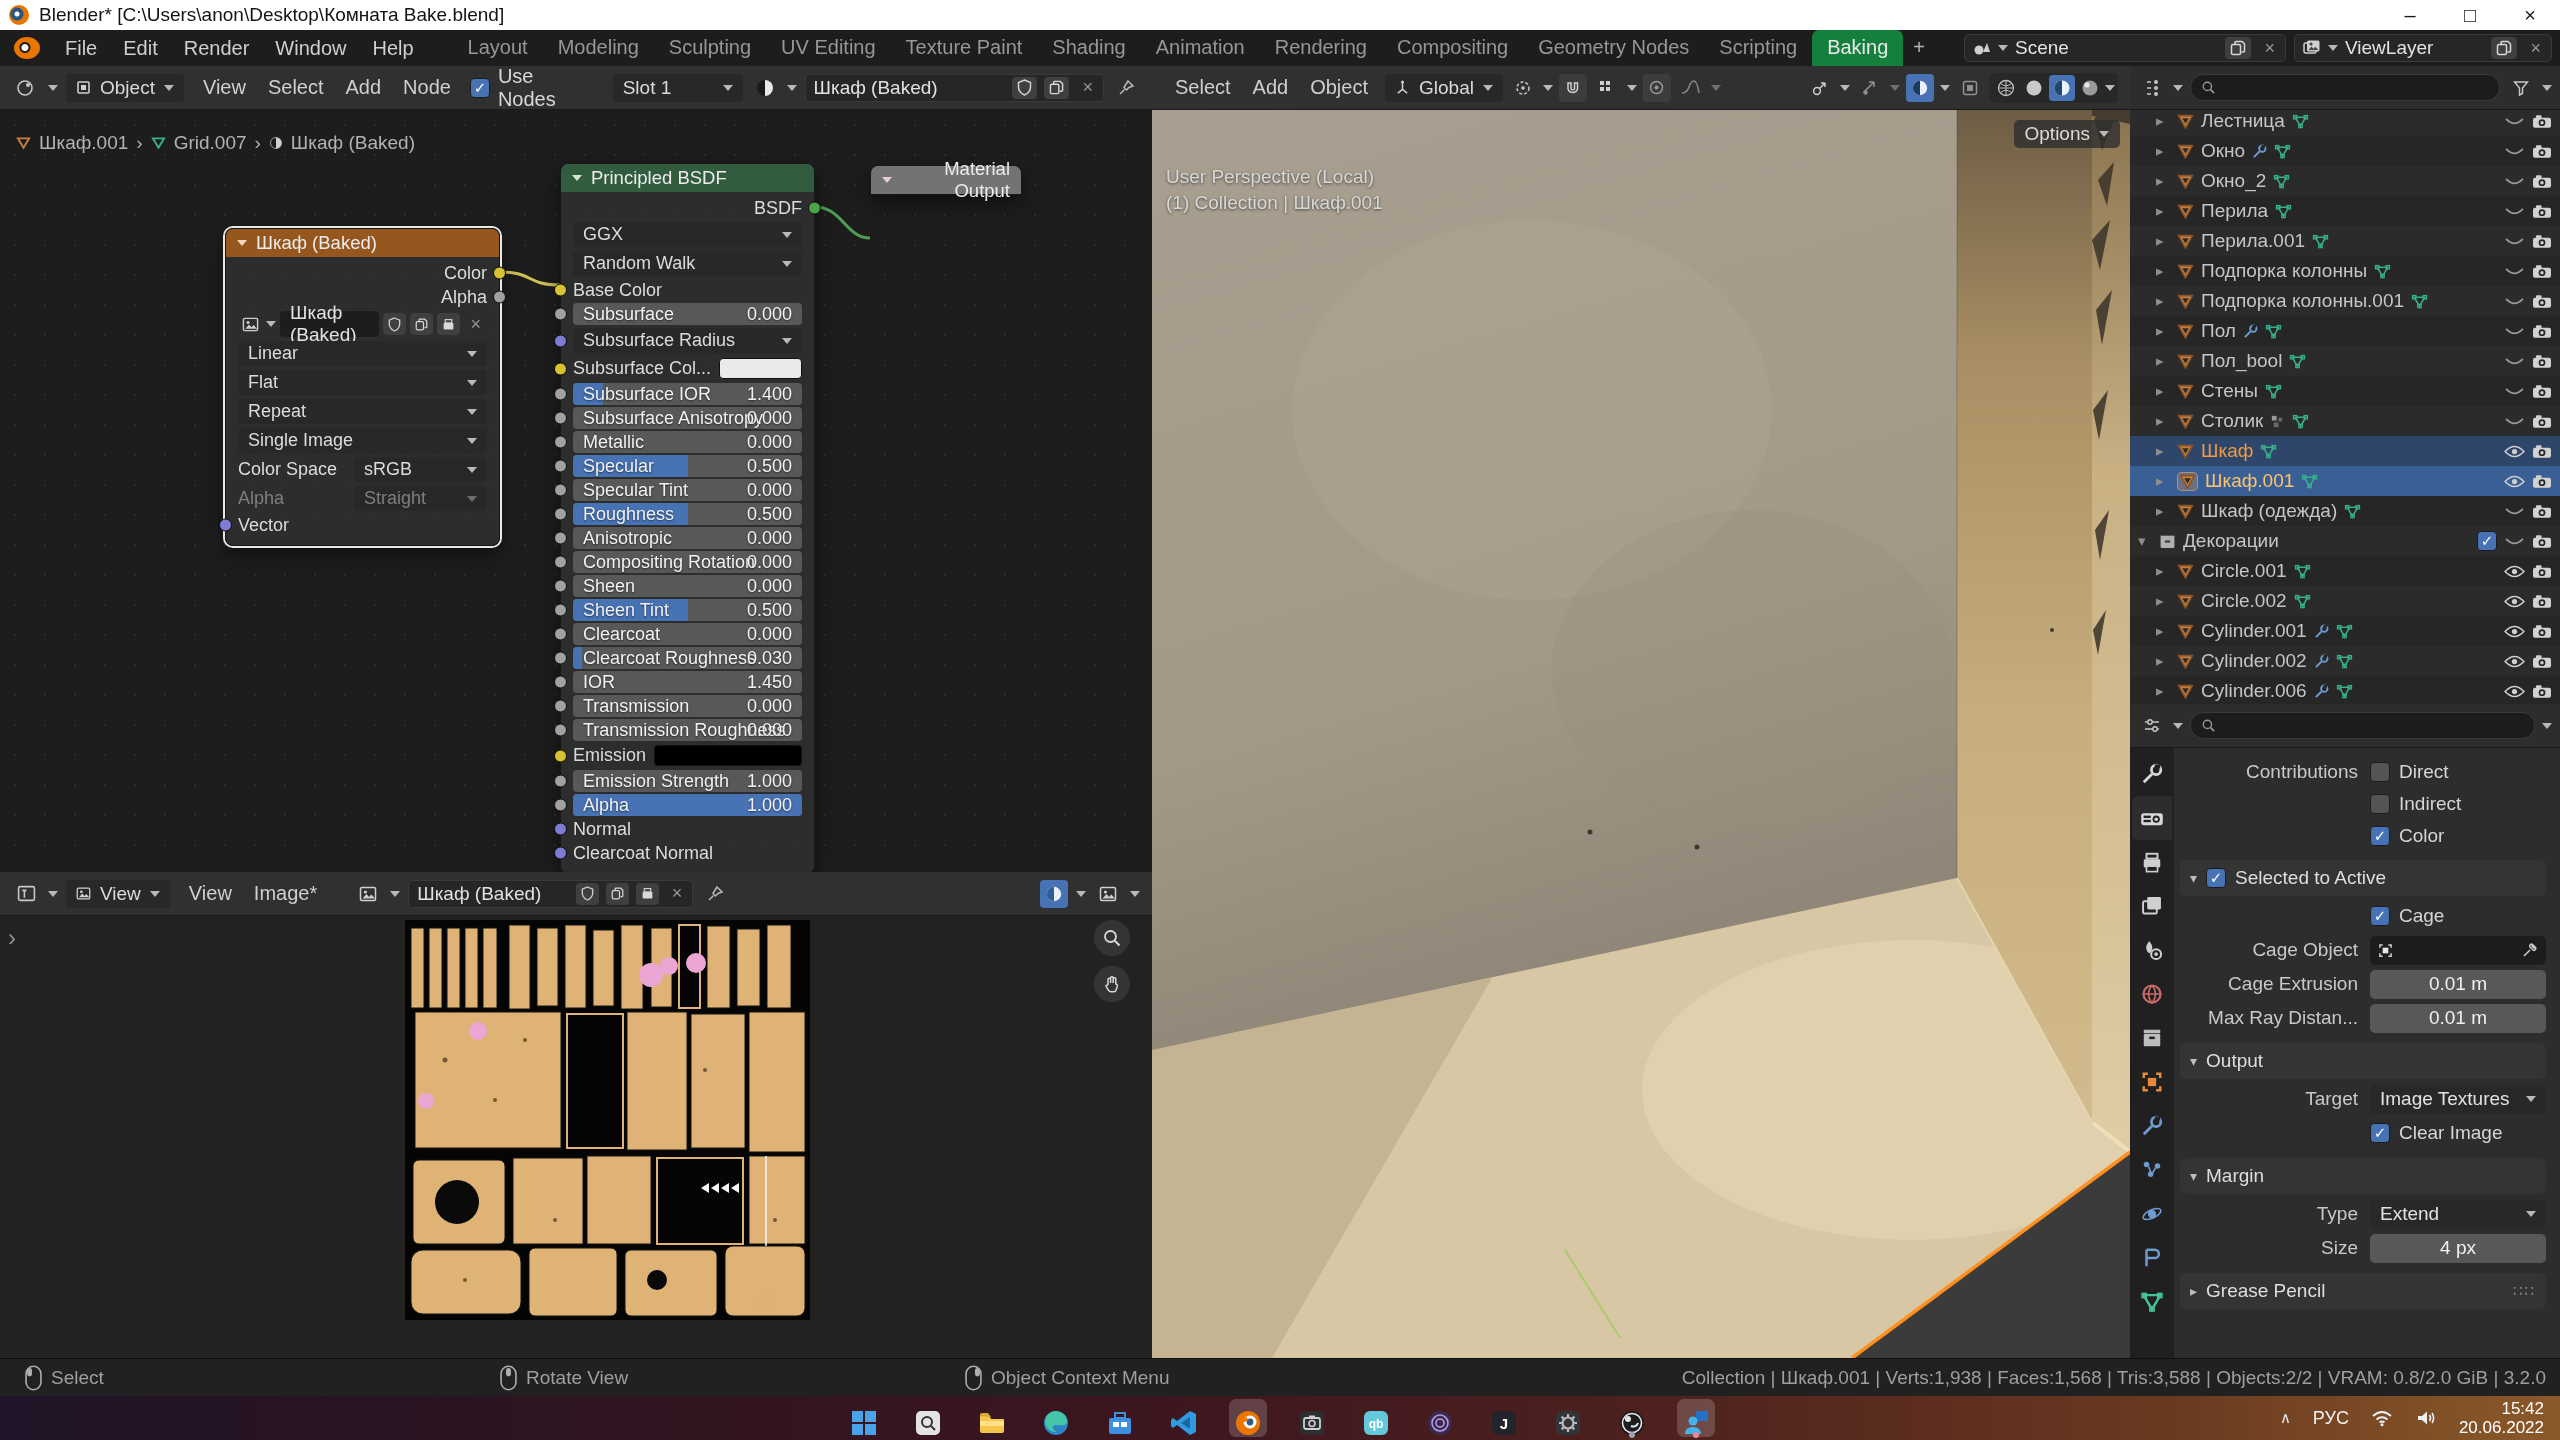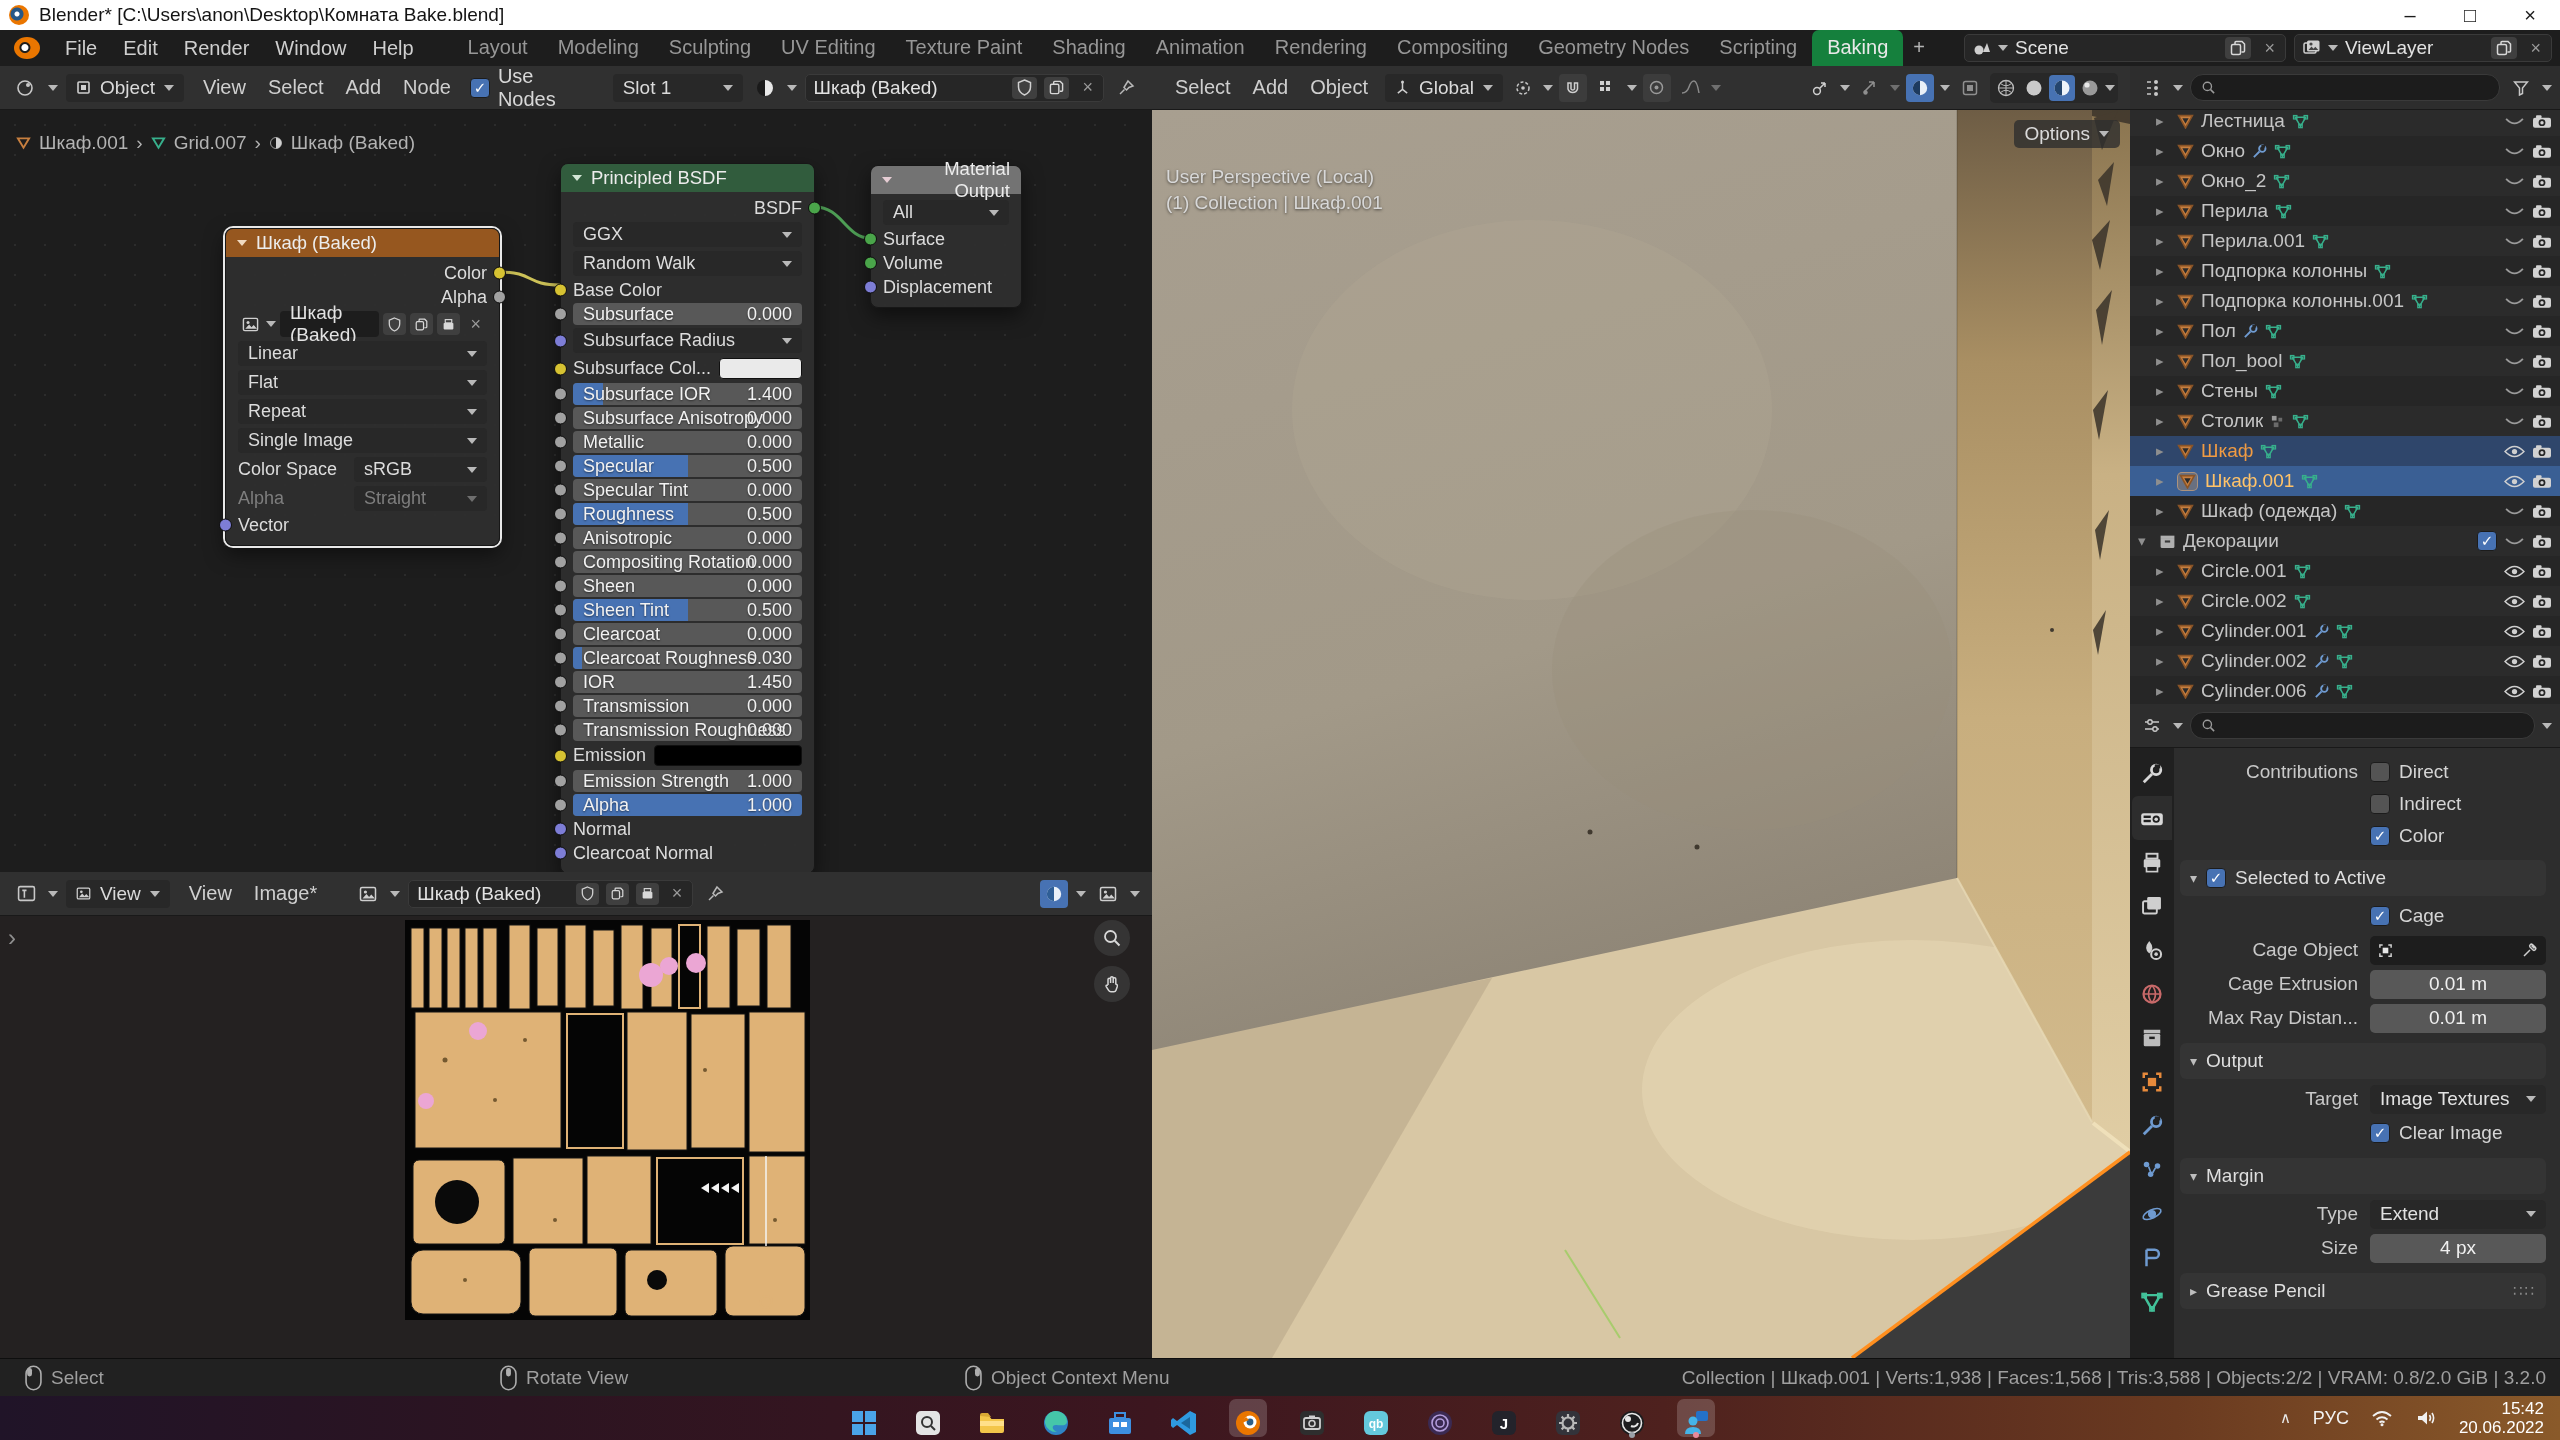--- a/index.html
+++ b/index.html
@@ -575,40 +575,20 @@
               <span>Clearcoat Normal</span>
               <span class="sock in" style="background: rgb(125, 125, 214);"></span>
             </div>
           </div>
       </div>
 
       <div class="node" style="left:870px;top:55px;width:152px">
         <div class="nhead" style="background:#737373">
           <span class="caret" style="border-top-color:#e6cdd4"></span>
           <span>Material Output</span>
-        </div>
-        <div class="nbody">
-          <div class="nrow r-dd">
-              <div class="ndd">
-                <span class="lb">All</span>
-                <span class="caret"></span>
-              </div>
-            </div>
-          <div class="nrow r-in">
-              <span>Surface</span>
-              <span class="sock in" style="background:#4aa54a"></span>
-            </div>
-          <div class="nrow r-in">
-              <span>Volume</span>
-              <span class="sock in" style="background:#4aa54a"></span>
-            </div>
-          <div class="nrow r-in">
-              <span>Displacement</span>
-              <span class="sock in" style="background:#7d7dd6"></span>
-            </div>
         </div>
       </div>
     </div>
   </section>
 
   <section class="img-ed">
     <header class="ehead">
       <span class="tool-ic">
           <svg width="19" height="19" viewBox="0 0 18 18">
             <rect x="1.5" y="2.5" width="15" height="13" rx="1.5" fill="none" stroke="#c8c8c8" stroke-width="1.5"></rect>

